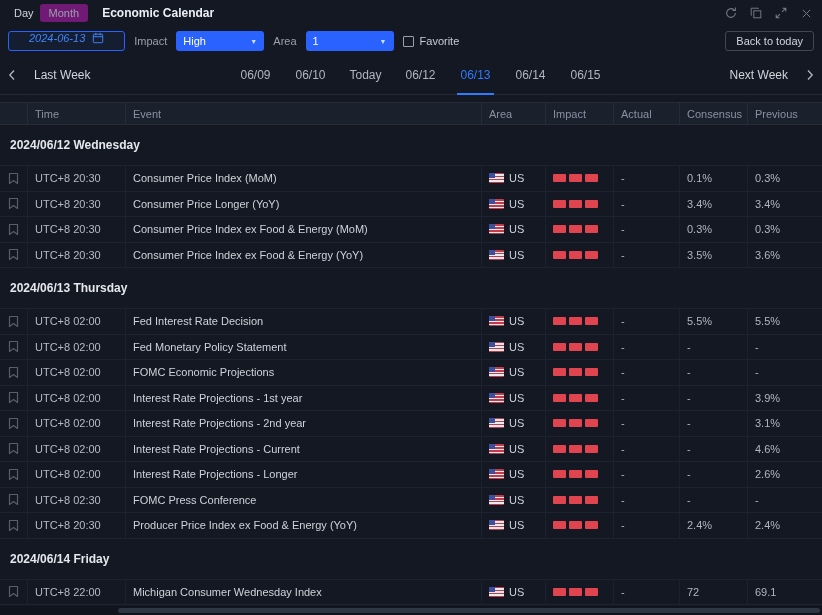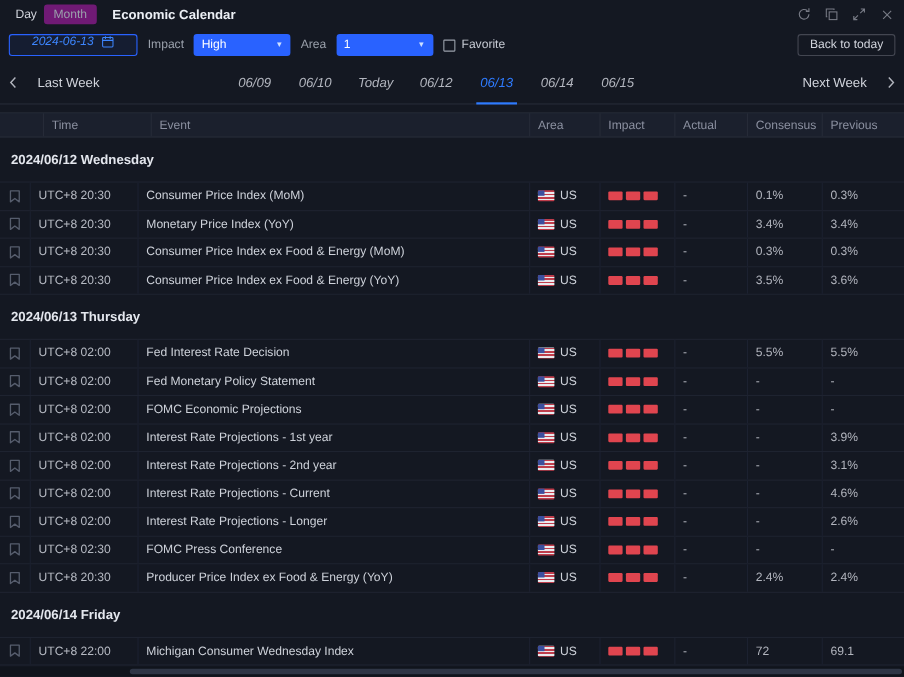--- a/index.html
+++ b/index.html
@@ -32,28 +32,28 @@
   .checkbox { width: 11px; height: 11px; border: 1px solid #9aa0ab; background: transparent; border-radius: 1px; }
   .fav-label { color: #c6cad3; font-size: 11px; }
   .btn-back { margin-left: auto; height: 20px; border: 1px solid #434651; border-radius: 3px; background: transparent; color: #d1d4dc; font-size: 11px; padding: 0 10px; font-family: inherit; cursor: pointer; }
 
   
   .weeknav { height: 40px; margin-top: 2px; position: relative; display: flex; align-items: center; border-bottom: 1px solid #262b38; flex: none; }
   .wn-left, .wn-right { display: flex; align-items: center; gap: 18px; color: #d1d4dc; font-size: 12px; cursor: pointer; }
   .wn-left { padding-left: 8px; }
   .wn-right { margin-left: auto; padding-right: 8px; }
   .wn-chevron { color: #b2b5be; display: flex; align-items: center; }
-  .wn-days { position: absolute; left: 204px; top: 0; height: 100%; display: flex; font-style: italic; }
+  .wn-days { position: absolute; left: 228px; top: 0; height: 100%; display: flex; }
   .wn-day { width: 55px; height: 100%; display: flex; align-items: center; justify-content: center; color: #b2b5be; font-size: 12px; position: relative; cursor: pointer; }
   .wn-day.active { color: #2e7bff; }
   .wn-day.active::after { content: ''; position: absolute; bottom: -1px; left: 9px; right: 9px; height: 2px; background: #2e7bff; }
 
   
   .table { margin-top: 7px; flex: 1; min-height: 0; display: flex; flex-direction: column; overflow: hidden; }
-  .thead { height: 23px; flex: none; display: flex; align-items: center; background: #1b202d; border-top: 1px solid #262b38; border-bottom: 1px solid #262b38; color: #8b90a0; font-size: 11px; padding-left: 12px; }
+  .thead { height: 23px; flex: none; display: flex; align-items: center; background: #1b202d; border-top: 1px solid #262b38; border-bottom: 1px solid #262b38; color: #8b90a0; font-size: 11px; }
   .tbody { flex: 1; overflow: hidden; }
   .cell { padding: 0 7px; height: 100%; display: flex; align-items: center; }
   .thead .cell:not(:last-child) { border-right: 1px solid #262b38; }
   .row .cell:not(:last-child) { border-right: 1px solid #1c2130; }
 
   .col-bm { width: 28px; justify-content: center; padding: 0; color: #565d6d; }
   .col-time { width: 98px; }
   .col-event { flex: 1; min-width: 0; white-space: nowrap; overflow: hidden; }
   .col-area { width: 64px; gap: 5px; }
   .col-impact { width: 68px; }
@@ -203,21 +203,21 @@
           <div class="cell col-consensus">0.1%</div>
           <div class="cell col-previous">0.3%</div>
         </div>
         <div class="row">
           <div class="cell col-bm">
             <svg width="11" height="13" viewBox="0 0 11 13">
               <path d="M1.5 1.5h8v10l-4-3-4 3z" fill="none" stroke="currentColor" stroke-width="1.2" stroke-linejoin="round"></path>
             </svg>
           </div>
           <div class="cell col-time">UTC+8 20:30</div>
-          <div class="cell col-event">Monetary Price Index (YoY)</div>
+          <div class="cell col-event">Consumer Price Longer (YoY)</div>
           <div class="cell col-area">
             <span class="flag"></span>
             <span>US</span>
           </div>
           <div class="cell col-impact">
             <span class="bars">
               <span class="bar"></span>
               <span class="bar"></span>
               <span class="bar"></span>
             </span>

